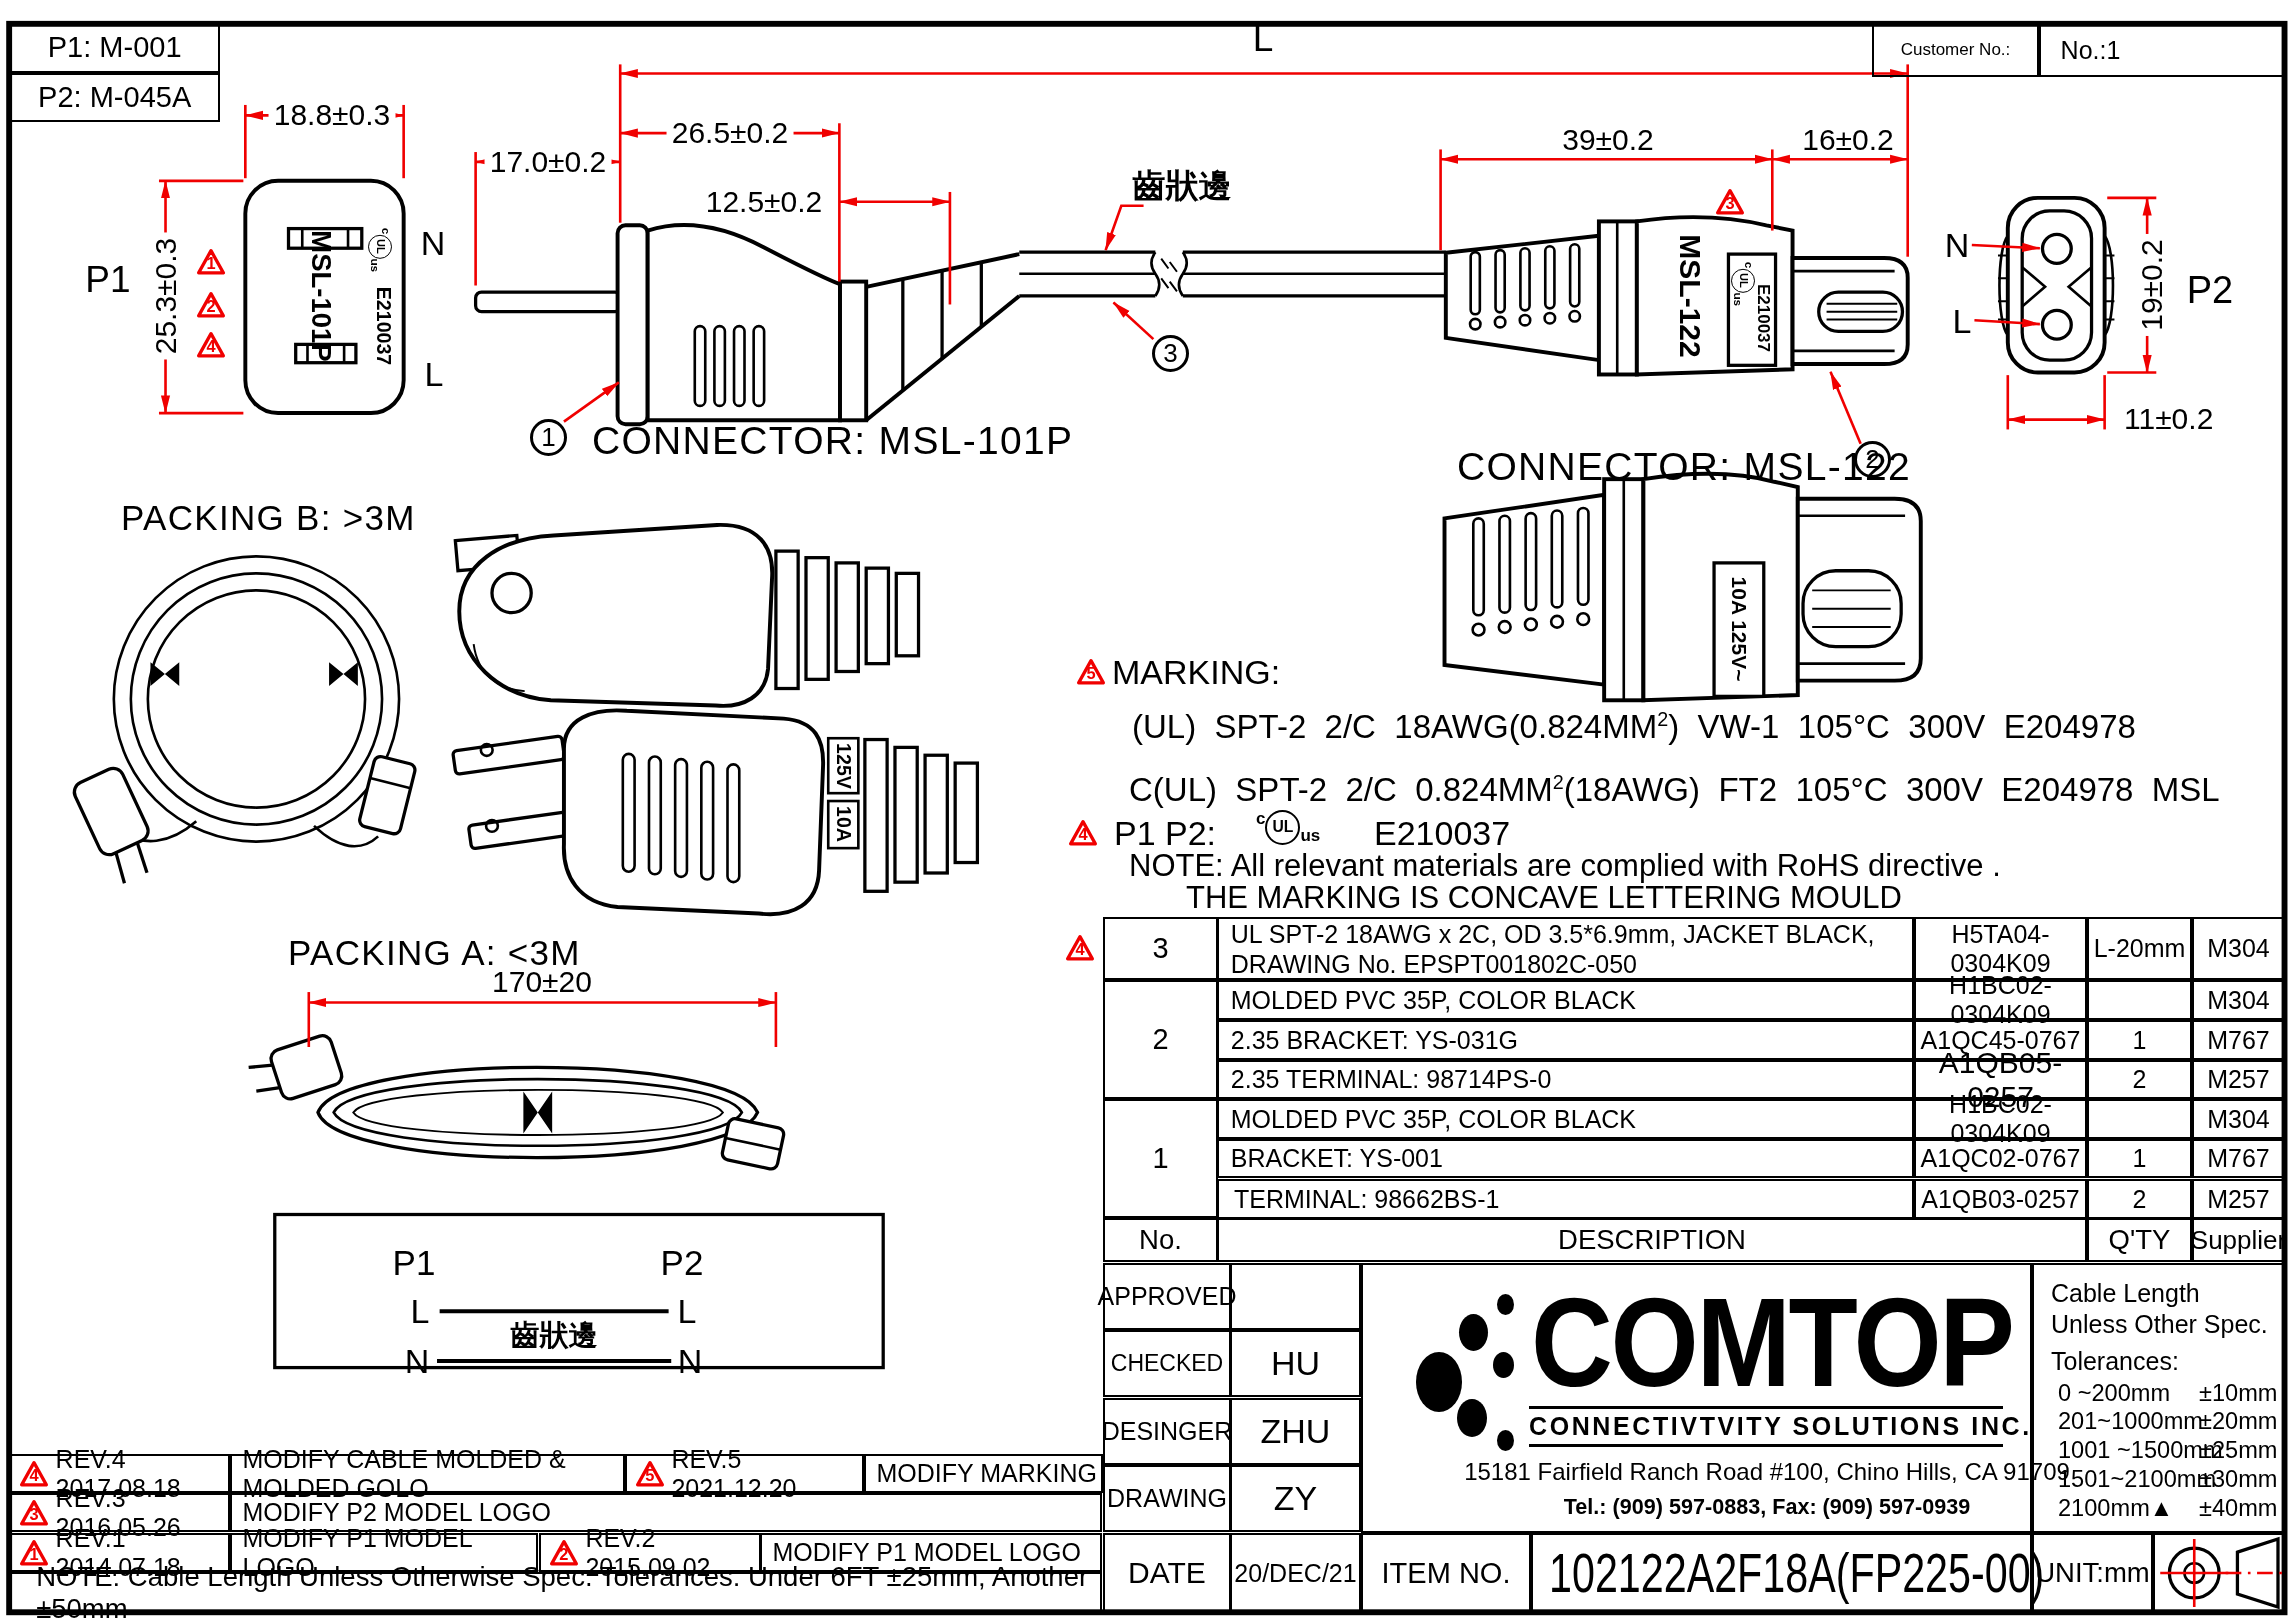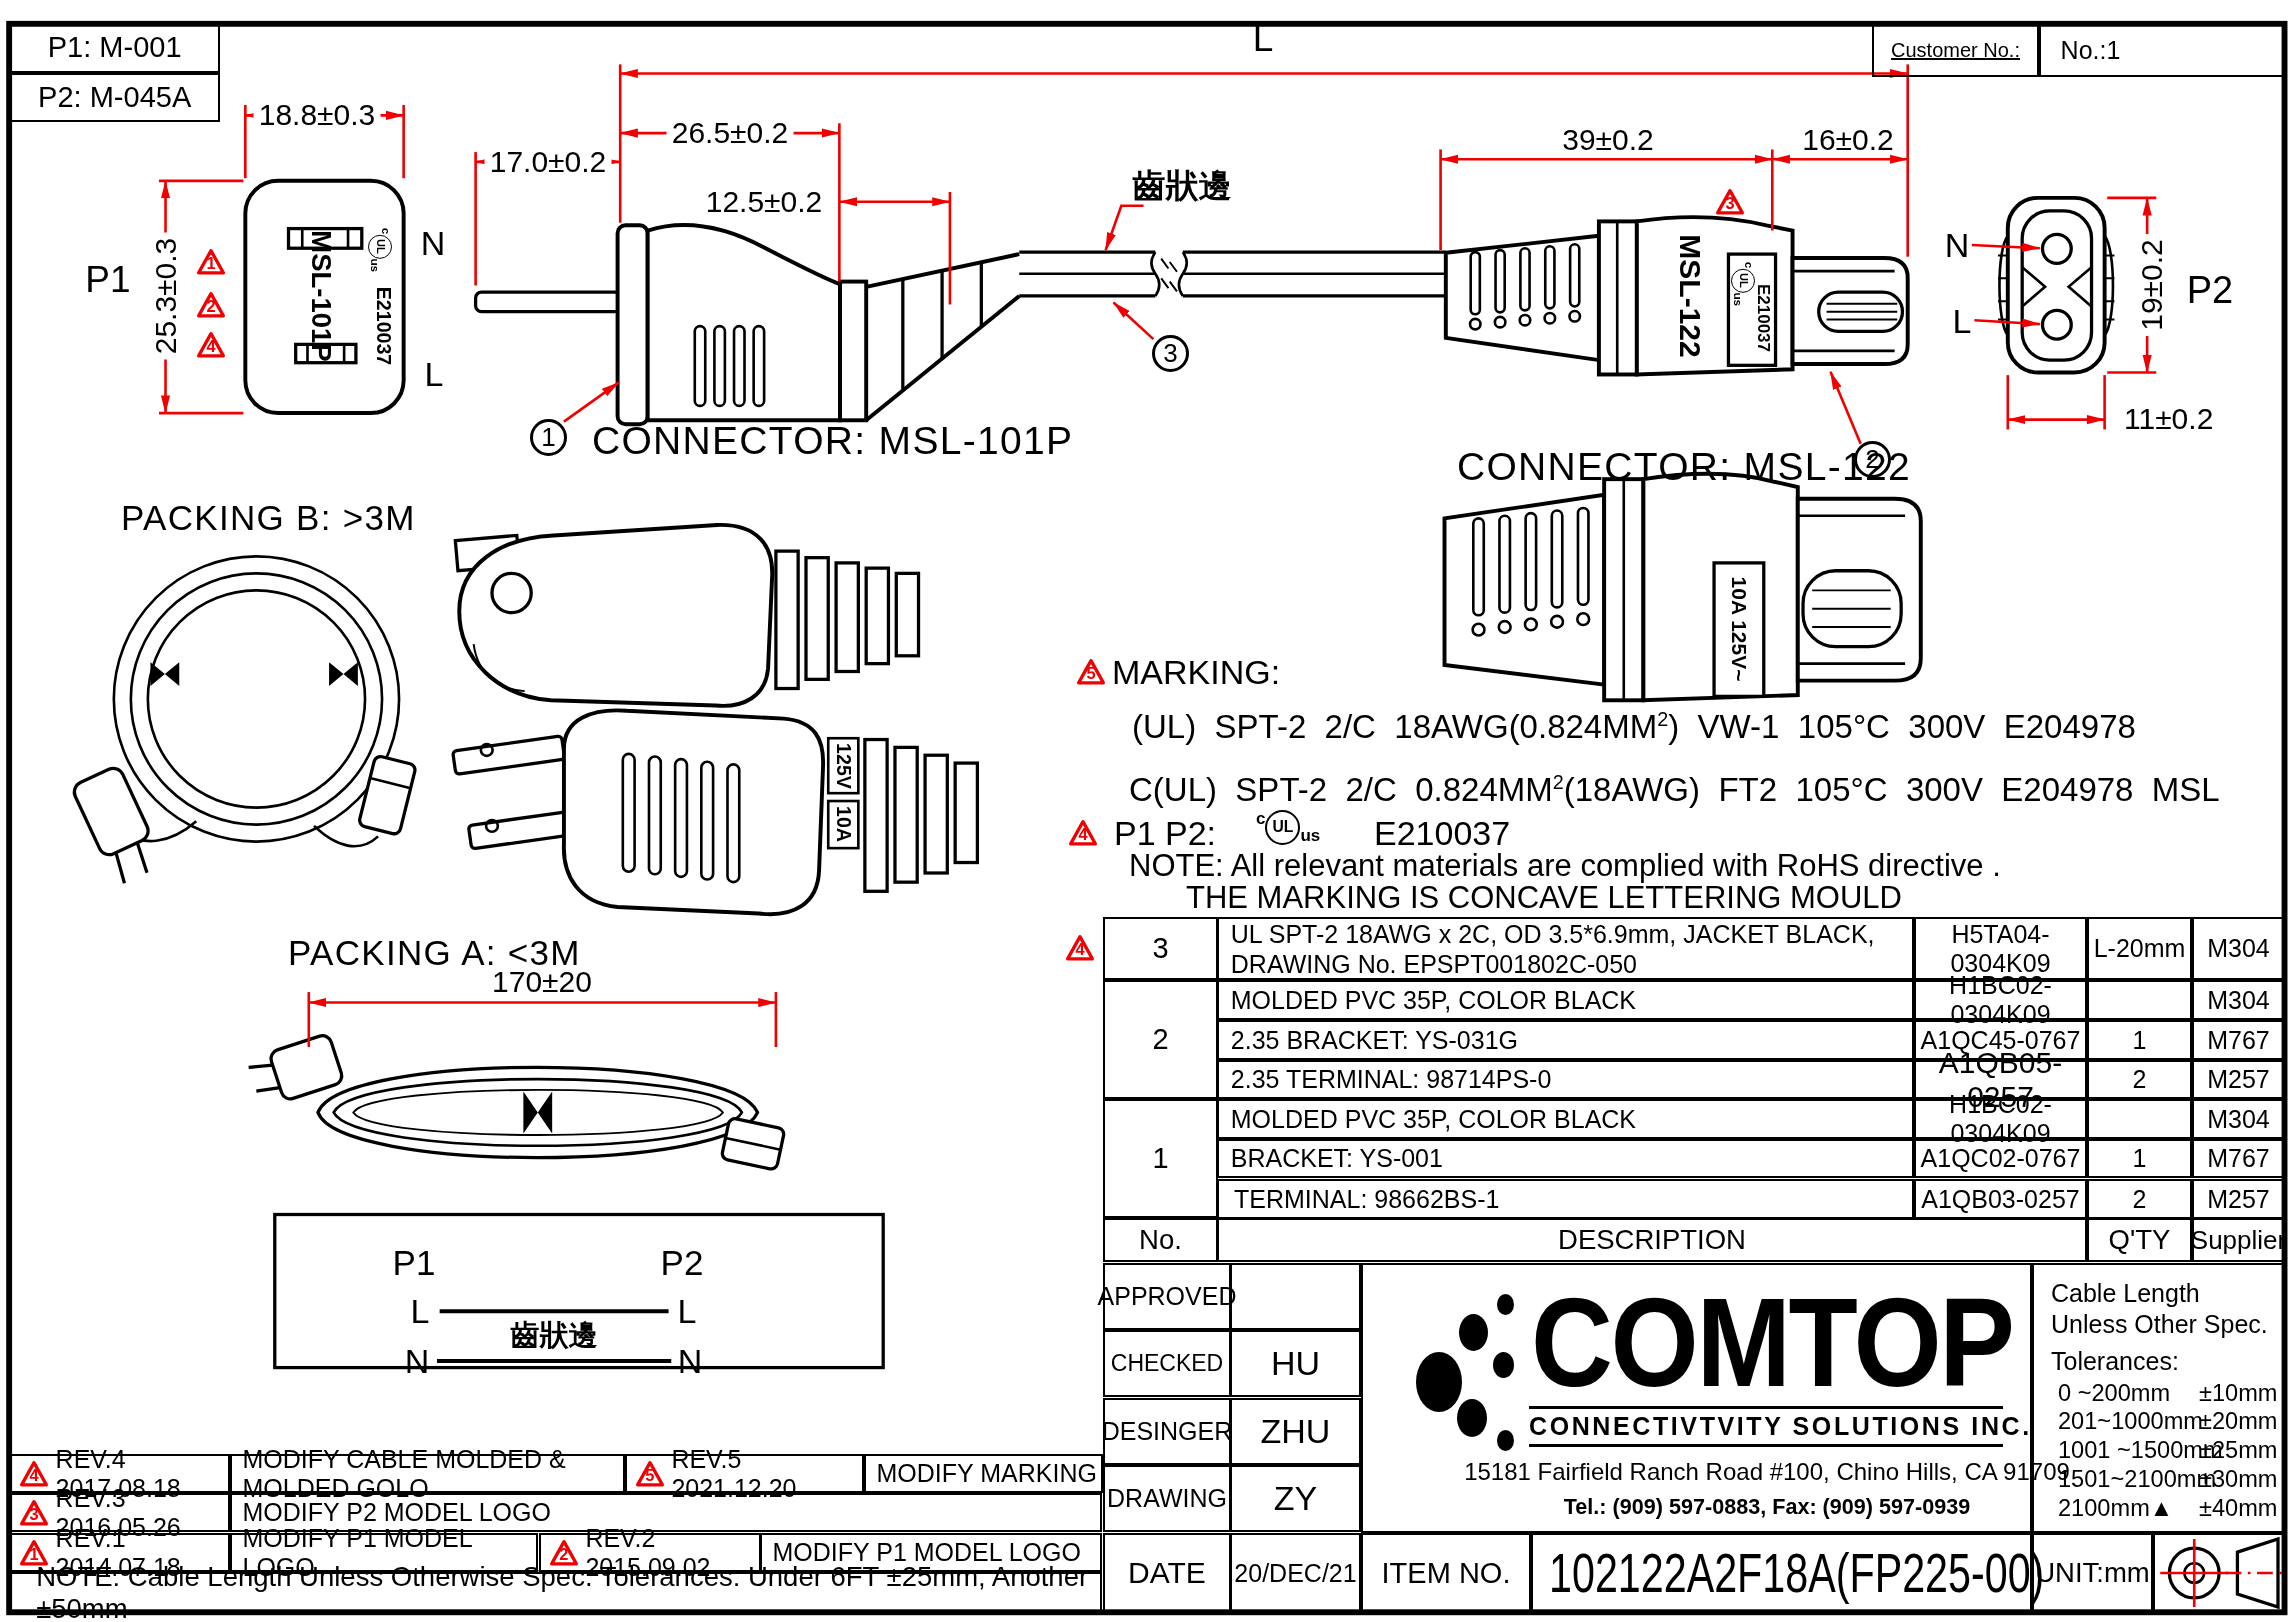--- a/index.html
+++ b/index.html
@@ -245,40 +245,40 @@
   </g>
 </svg>
 
 <div class="cell cc" style="left:9.2px;top:23.6px;width:211px;height:49px;">
       <span class="t" style="position:static;font-size:29px;">P1: M-001</span>
     </div>
 <div class="cell cc" style="left:9.2px;top:73px;width:211px;height:49px;">
       <span class="t" style="position:static;font-size:29px;">P2: M-045A</span>
     </div>
 <div class="cell cc" style="left:1872px;top:23.6px;width:167px;height:53px;">
-      <span style="font-size:20px;text-decoration:underline;">Customer No.:</span>
+      <span style="font-size:17px;">Customer No.:</span>
     </div>
 <div class="cell" style="left:2039px;top:23.6px;width:246px;height:53px;padding-left:19.6px;">
       <span style="font-size:25px;">No.:1</span>
     </div>
 
 <div class="t ctr" style="left:108px;top:280px;font-size:37px;">P1</div>
 <div class="t ctr" style="left:433px;top:243px;font-size:34px;">N</div>
 <div class="t ctr" style="left:434px;top:374px;font-size:34px;">L</div>
 <div class="t rot" style="left:321px;top:296px;font-size:27.5px;font-weight:700;">MSL-101P</div>
 <div class="t rot" style="left:380px;top:250px;">
   <span class="ulmark small">
         <span class="ulc">c</span>
         <span class="ulo">UL</span>
         <span class="ulus">us</span>
       </span>
 </div>
 <div class="t rot" style="left:383px;top:326px;font-size:19.6px;font-weight:700;">E210037</div>
 
-<div class="t ctr dim bgw" style="left:317px;top:115px;text-align:center;">18.8±0.3</div>
+<div class="t ctr dim bgw" style="left:332px;top:115px;text-align:center;">18.8±0.3</div>
 <div class="t rotccw dim bgw" style="left:166px;top:296px;">25.3±0.3</div>
 <div class="t ctr dim bgw" style="left:548px;top:162px;">17.0±0.2</div>
 <div class="t ctr dim bgw" style="left:730px;top:133px;">26.5±0.2</div>
 <div class="t ctr dim bgw" style="left:764px;top:202px;">12.5±0.2</div>
 <div class="t ctr" style="left:1263px;top:39px;font-size:37px;">L</div>
 
 <div class="tri" style="left:196px;top:248px;">
       <svg viewBox="0 0 46 42">
         <path d="M23 4 L42 38 L4 38 Z"></path>
       </svg>

